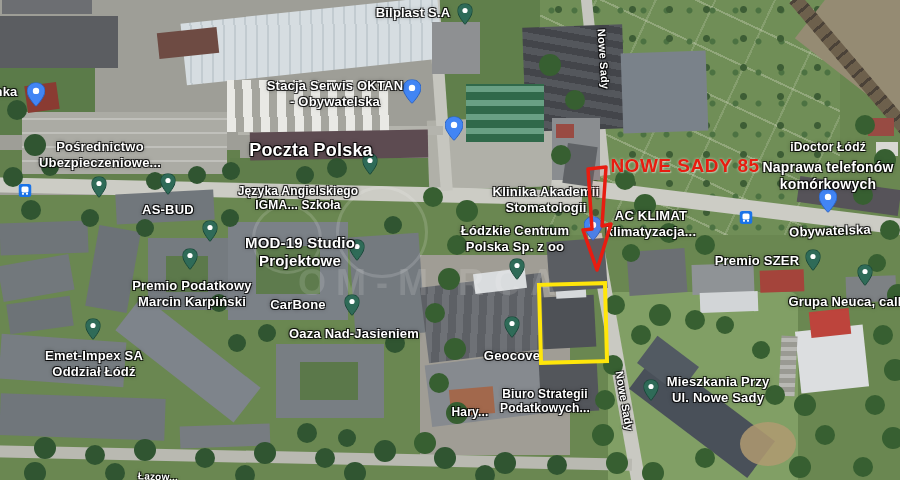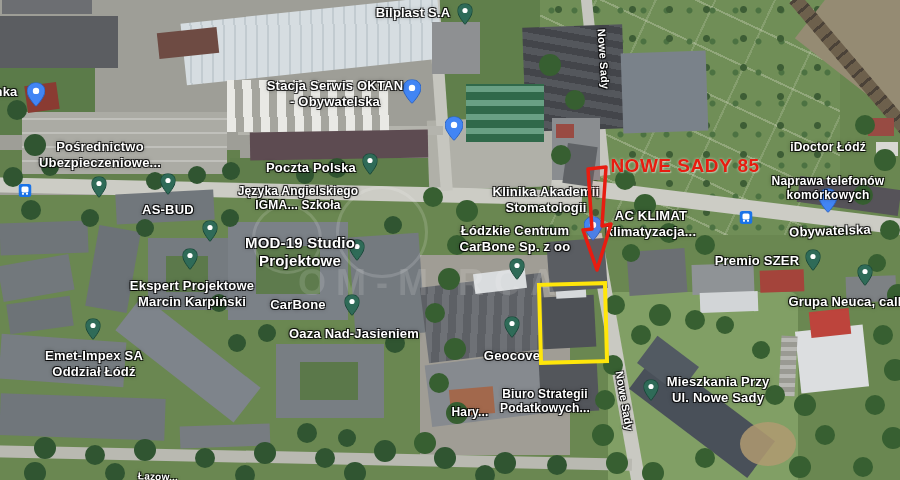--- a/index.html
+++ b/index.html
@@ -229,64 +229,64 @@
         <div>Stacja Serwis OKTAN</div>
         <div>- Obywatelska</div>
       </div>
       <div class="maplabel" style="left: 6px; top: 92px; font-size: 13px; transform: translate(-50%, -50%);">
         <div>nka</div>
       </div>
       <div class="maplabel" style="left: 100px; top: 155px; font-size: 13px; transform: translate(-50%, -50%);">
         <div>Pośrednictwo</div>
         <div>Ubezpieczeniowe...</div>
       </div>
-      <div class="maplabel" style="left: 311px; top: 168px; font-size: 13px; transform: translate(-50%, -50%); text-align: right;">
+      <div class="maplabel" style="left: 311px; top: 151px; font-size: 18px; transform: translate(-50%, -50%); text-align: right;">
         <div>Poczta Polska</div>
       </div>
       <div class="maplabel" style="left: 168px; top: 210px; font-size: 13px; transform: translate(-50%, -50%);">
         <div>AS-BUD</div>
       </div>
       <div class="maplabel" style="left: 298px; top: 198px; font-size: 12px; transform: translate(-50%, -50%);">
         <div>Języka Angielskiego</div>
         <div>IGMA... Szkoła</div>
       </div>
       <div class="maplabel" style="left: 503px; top: 200px; font-size: 13px; transform: translate(-50%, -50%); margin-left: 43px;">
         <div>Klinika Akademii</div>
         <div>Stomatologii</div>
       </div>
       <div class="maplabel" style="left: 300px; top: 252px; font-size: 15px; transform: translate(-50%, -50%);">
         <div>MOD-19 Studio</div>
         <div>Projektowe</div>
       </div>
       <div class="maplabel" style="left: 515px; top: 239px; font-size: 13px; transform: translate(-50%, -50%);">
         <div>Łódzkie Centrum</div>
-        <div>CarBone Sp. z oo</div>
+        <div>Polska Sp. z oo</div>
       </div>
       <div class="maplabel" style="left: 651px; top: 224px; font-size: 13px; transform: translate(-50%, -50%);">
         <div>AC KLIMAT</div>
         <div>klimatyzacja...</div>
       </div>
       <div class="maplabel" style="left: 828px; top: 147px; font-size: 12px; transform: translate(-50%, -50%);">
         <div>iDoctor Łódź</div>
       </div>
-      <div class="maplabel" style="left: 828px; top: 188px; font-size: 12px; transform: translate(-50%, -50%);">
+      <div class="maplabel" style="left: 828px; top: 176px; font-size: 14px; transform: translate(-50%, -50%);">
         <div>Naprawa telefonów</div>
         <div>komórkowych</div>
       </div>
       <div class="maplabel" style="left: 830px; top: 231px; font-size: 13px; transform: translate(-50%, -50%) rotate(-2deg);">
         <div>Obywatelska</div>
       </div>
       <div class="maplabel" style="left: 757px; top: 261px; font-size: 13px; transform: translate(-50%, -50%);">
         <div>Premio SZER</div>
       </div>
       <div class="maplabel" style="left: 845px; top: 302px; font-size: 13px; transform: translate(-50%, -50%);">
         <div>Grupa Neuca, call</div>
       </div>
       <div class="maplabel" style="left: 192px; top: 294px; font-size: 13px; transform: translate(-50%, -50%);">
-        <div>Ekspert Projektowe</div>
+        <div>Premio Podatkowy</div>
         <div>Marcin Karpiński</div>
       </div>
       <div class="maplabel" style="left: 298px; top: 305px; font-size: 13px; transform: translate(-50%, -50%);">
         <div>CarBone</div>
       </div>
       <div class="maplabel" style="left: 354px; top: 334px; font-size: 13px; transform: translate(-50%, -50%);">
         <div>Oaza Nad-Jasieniem</div>
       </div>
       <div class="maplabel" style="left: 94px; top: 364px; font-size: 13px; transform: translate(-50%, -50%);">
         <div>Emet-Impex SA</div>

